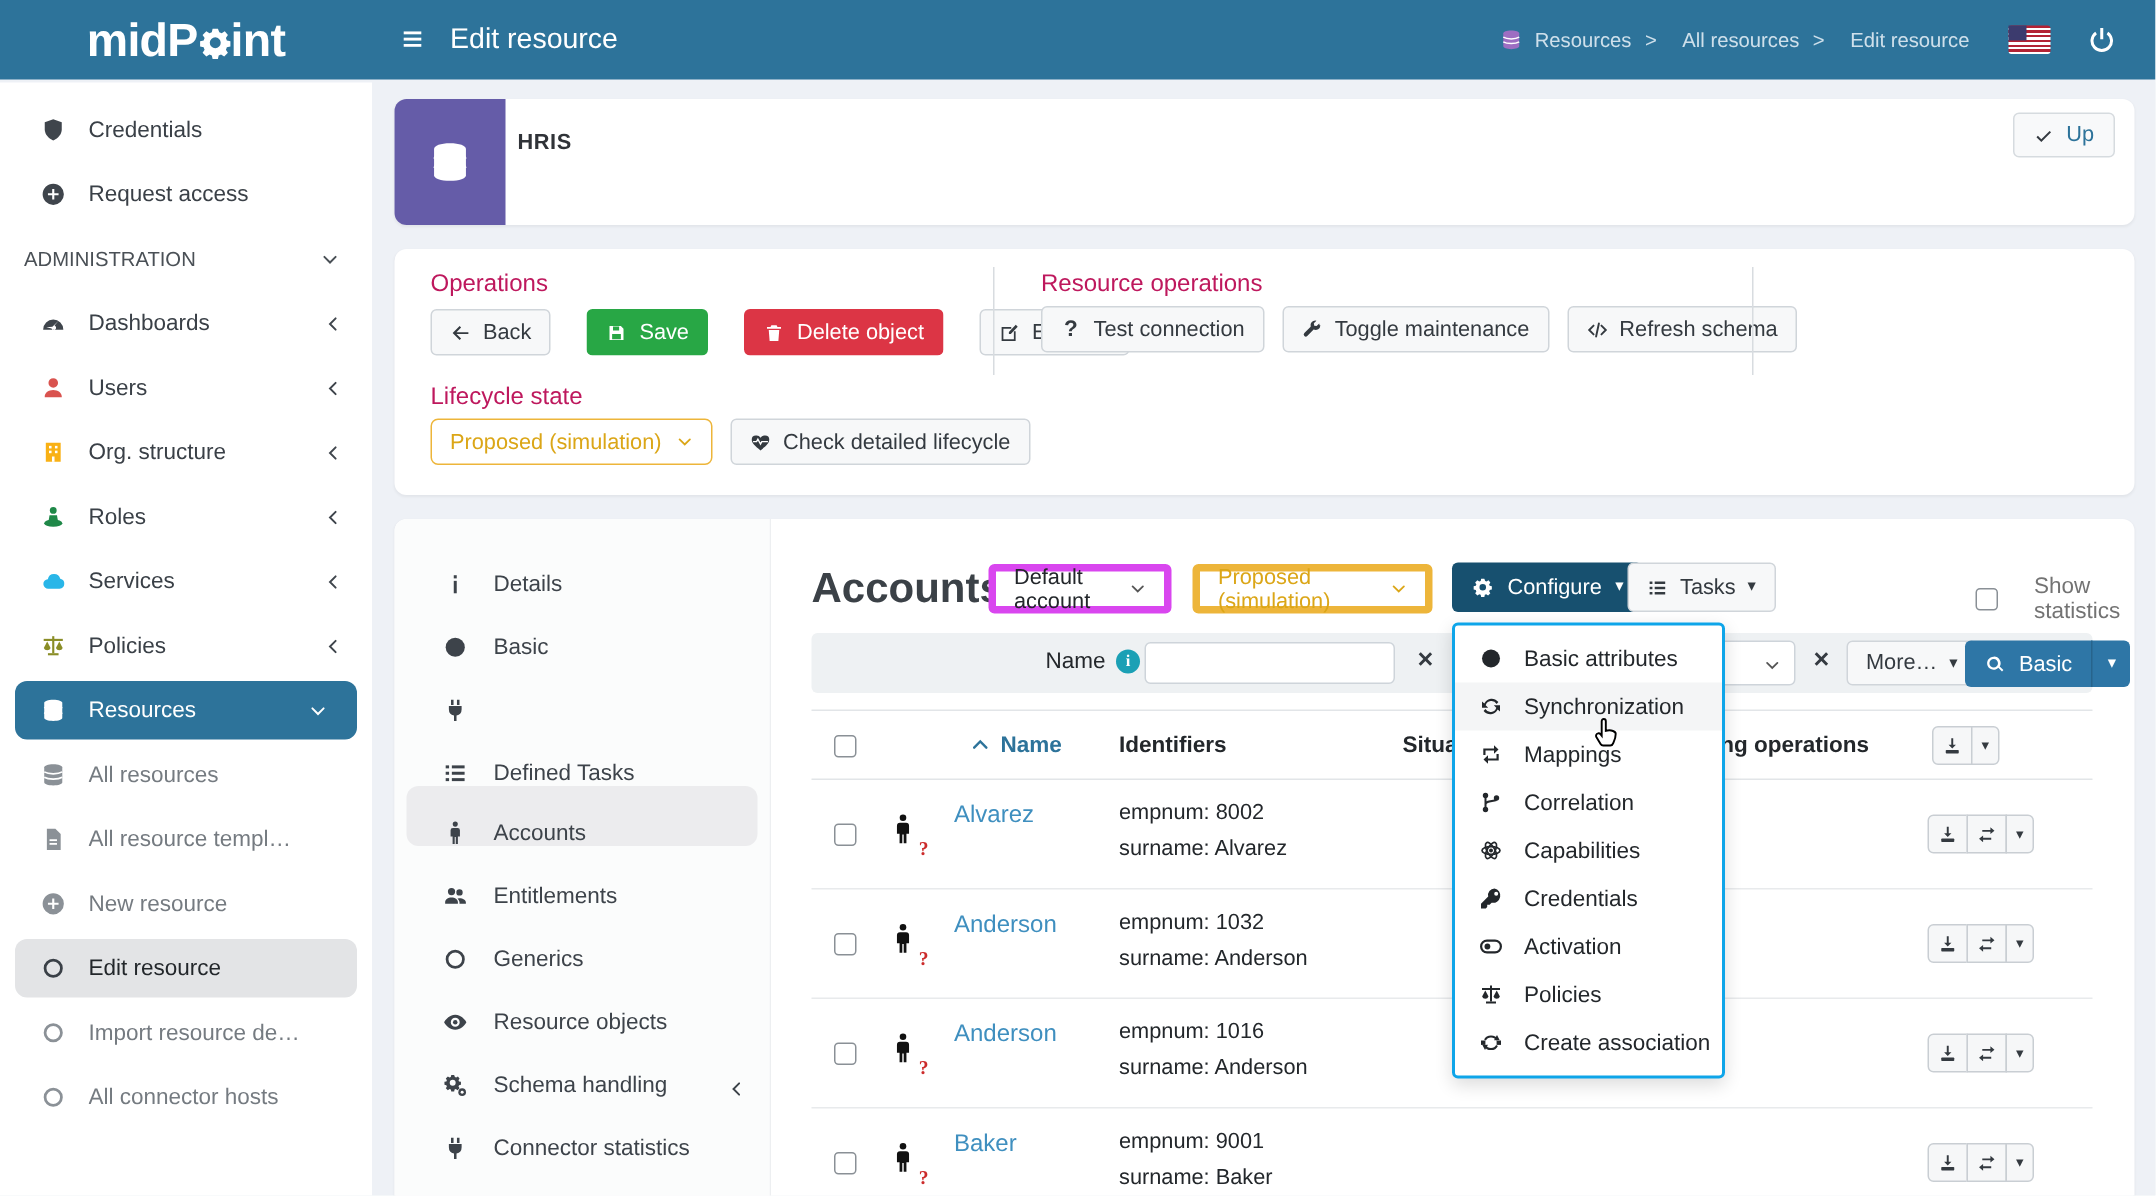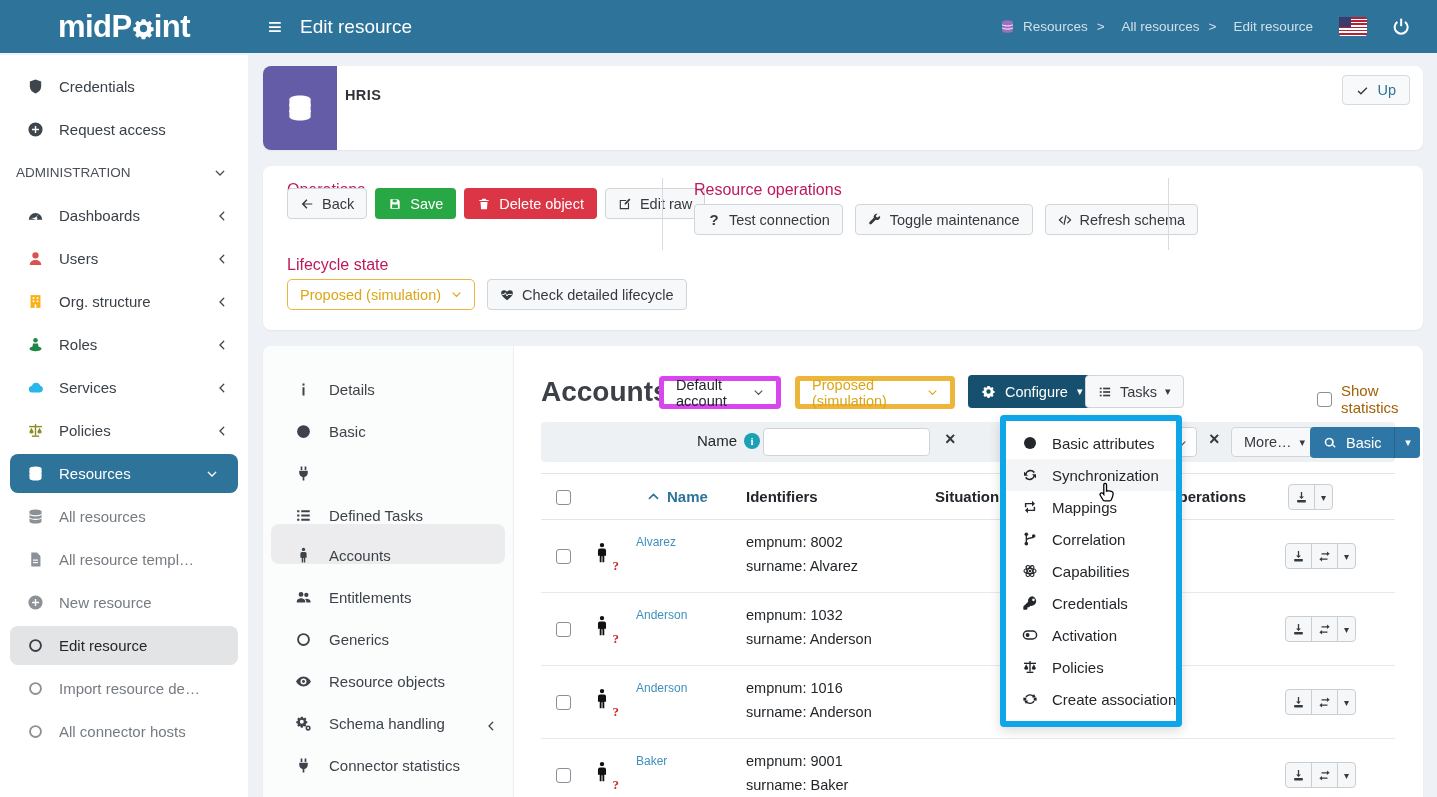--- a/index.html
+++ b/index.html
@@ -49,21 +49,21 @@
   .up-btn{position:absolute;right:13px;top:9px;height:30px;padding:0 13px;background:#f8f9fa;border:1px solid #d6dbdf;border-radius:4px;display:flex;align-items:center;gap:8px;font-size:14.5px;color:#2d739a;cursor:pointer;}
   .up-btn .bi{width:13px;height:13px;color:#343a40;}
 
   .ops-card{left:15px;right:14px;top:111px;height:164px;}
   .ops-label{position:absolute;font-size:16px;color:#be185d;}
   .btn{height:31px;padding:0 12px;border-radius:4px;font-size:14.5px;display:inline-flex;align-items:center;gap:8px;border:1px solid transparent;cursor:pointer;white-space:nowrap;}
   .btn .bi{width:14px;height:14px;flex:none;}
   .btn-light{background:#f7f8f9;border-color:#d0d5da;color:#343a40;}
   .btn-green{background:#28a745;color:#fff;}
   .btn-red{background:#dc3545;color:#fff;}
-  .row1{position:absolute;left:24px;top:22px;display:flex;gap:8px;justify-content:space-between;}
+  .row1{position:absolute;left:24px;top:40px;display:flex;gap:24px;justify-content:space-between;}
   .row2{position:absolute;left:431px;top:38px;display:flex;gap:12px;}
   .vdiv{position:absolute;top:12px;height:72px;width:1px;background:#d8dce0;}
   .lifecycle-row{position:absolute;left:24px;top:113px;display:flex;gap:12px;align-items:center;}
   .lc-select{height:31px;padding:0 12px;border:1px solid #edb53a;border-radius:5px;color:#dba617;display:inline-flex;align-items:center;gap:10px;font-size:14.5px;background:#fff;cursor:pointer;}
   .lc-select .chev{width:11px;height:11px;}
   .tq{font-size:15px;font-weight:bold;width:14px;text-align:center;}
 
   
   .bottom-card{left:15px;right:14px;top:291px;height:560px;border-radius:8px 8px 0 0;display:flex;overflow:hidden;}
   .inner-nav{width:251px;flex:none;background:#fbfcfc;border-right:1px solid #edeff1;padding-top:10px;border-radius:8px 0 0 0;}
@@ -77,21 +77,21 @@
   .acc-title{position:absolute;left:27px;top:30px;font-size:28px;font-weight:600;color:#3b4147;}
   .sel{height:33px;border:5px solid #d946ef;border-radius:4px;background:#fff;display:inline-flex;align-items:center;gap:10px;padding:0 12px;font-size:14.5px;color:#23272b;cursor:pointer;position:absolute;top:30px;}
   .sel .chev{width:11px;height:11px;color:#555;}
   .obj-sel{left:145px;width:122px;}
   .lc2{left:281px;border-color:#edb53a;color:#dba617;width:160px;}
   .lc2 .chev{color:#dba617;}
   .cfg-btn{position:absolute;left:454px;top:29px;height:33px;background:#17506f;color:#fff;border-radius:4px;display:flex;align-items:center;gap:9px;padding:0 13px;font-size:14.5px;cursor:pointer;}
   .cfg-btn .bi{width:15px;height:15px;}
   .tasks-btn{position:absolute;left:571px;top:29px;height:33px;}
   .caret{font-size:11px;line-height:1;}
-  .show-stats{position:absolute;left:763px;top:36px;display:flex;align-items:center;gap:9px;font-size:15px;color:#a16207;cursor:pointer;padding-left:40px;}
+  .show-stats{position:absolute;left:763px;top:36px;display:flex;align-items:center;gap:24px;font-size:15px;color:#737373;cursor:pointer;padding-left:40px;}
   .cb{width:15px;height:15px;border:1.5px solid #8a9096;border-radius:3px;background:#fff;flex:none;display:inline-block;}
 
   .search-strip{position:absolute;left:27px;right:28px;top:76px;height:40px;background:#eef1f3;border-radius:4px;}
   .sname{position:absolute;left:156px;top:10px;font-size:15px;color:#23272b;display:flex;align-items:center;gap:7px;}
   .info-dot{width:16px;height:16px;border-radius:50%;background:#1ba0b5;color:#fff;font-size:11px;font-weight:bold;display:inline-flex;align-items:center;justify-content:center;font-family:"Liberation Serif",serif;cursor:pointer;}
   .s-input{position:absolute;left:222px;top:6px;width:167px;height:28px;border:1px solid #ced4da;border-radius:4px;background:#fff;font-size:14px;padding:0 8px;font-family:inherit;}
   .xbtn{position:absolute;top:8px;font-size:18px;font-weight:bold;color:#343a40;cursor:pointer;line-height:1;}
   .prop-sel{position:absolute;left:586px;top:5px;width:70px;height:30px;border:1px solid #ced4da;border-radius:4px;background:#fff;cursor:pointer;}
   .prop-sel .chev{position:absolute;right:9px;top:10px;width:11px;height:11px;color:#555;}
   .more-btn{position:absolute;left:690px;top:5px;height:30px;}
@@ -112,27 +112,27 @@
   .mini:first-child{border-radius:4px 0 0 4px;margin-left:0;}
   .mini:last-child{border-radius:0 4px 4px 0;}
   .mini.caret-seg{width:19px;font-size:10px;}
   .hdr-dl{position:absolute;right:62px;top:10px;}
 
   .trow{position:relative;height:73px;border-bottom:1px solid #e8eaec;}
   .trow .chk{top:29px;}
   .avatar{position:absolute;left:50px;top:18px;width:26px;height:34px;color:#111;}
   .avatar svg{width:22px;height:30px;}
   .avatar .q{position:absolute;right:-2px;bottom:-2px;color:#cc2b2b;font-size:13px;font-weight:bold;font-family:"Liberation Serif",serif;}
-  .rname{position:absolute;left:95px;top:15px;font-size:12px;color:#3f8fbf;cursor:pointer;}
+  .rname{position:absolute;left:95px;top:15px;font-size:16px;color:#3f8fbf;cursor:pointer;}
   .idl{position:absolute;left:205px;font-size:14.5px;color:#23272b;}
   .idl1{top:14px;text-align:right;} .idl2{top:38px;}
   .row-actions{position:absolute;right:39px;top:23px;}
 
   
-  .menu{position:absolute;left:1000px;top:415px;width:182px;background:#fff;border:6px solid #0ea5e9;border-radius:4px;box-shadow:0 4px 12px rgba(0,0,0,.14);padding:6px 0;z-index:100;}
+  .menu{position:absolute;left:968px;top:415px;width:182px;background:#fff;border:2px solid #0ea5e9;border-radius:4px;box-shadow:0 4px 12px rgba(0,0,0,.14);padding:6px 0;z-index:100;}
   .menu-item{height:32px;display:flex;align-items:center;gap:13px;padding:0 15px;font-size:15px;color:#23272b;cursor:pointer;white-space:nowrap;}
   .menu-item.hover{background:#f4f5f6;}
   .menu-item .sic{width:18px;flex:none;display:flex;justify-content:center;color:#23272b;}
   .menu-item .sic svg{width:16px;height:16px;}
   .cursor-hand{position:absolute;left:90px;top:60px;width:22px;height:24px;z-index:101;pointer-events:none;}
 </style>
 </head>
 <body>
 
 <svg width="0" height="0" style="position:absolute">

